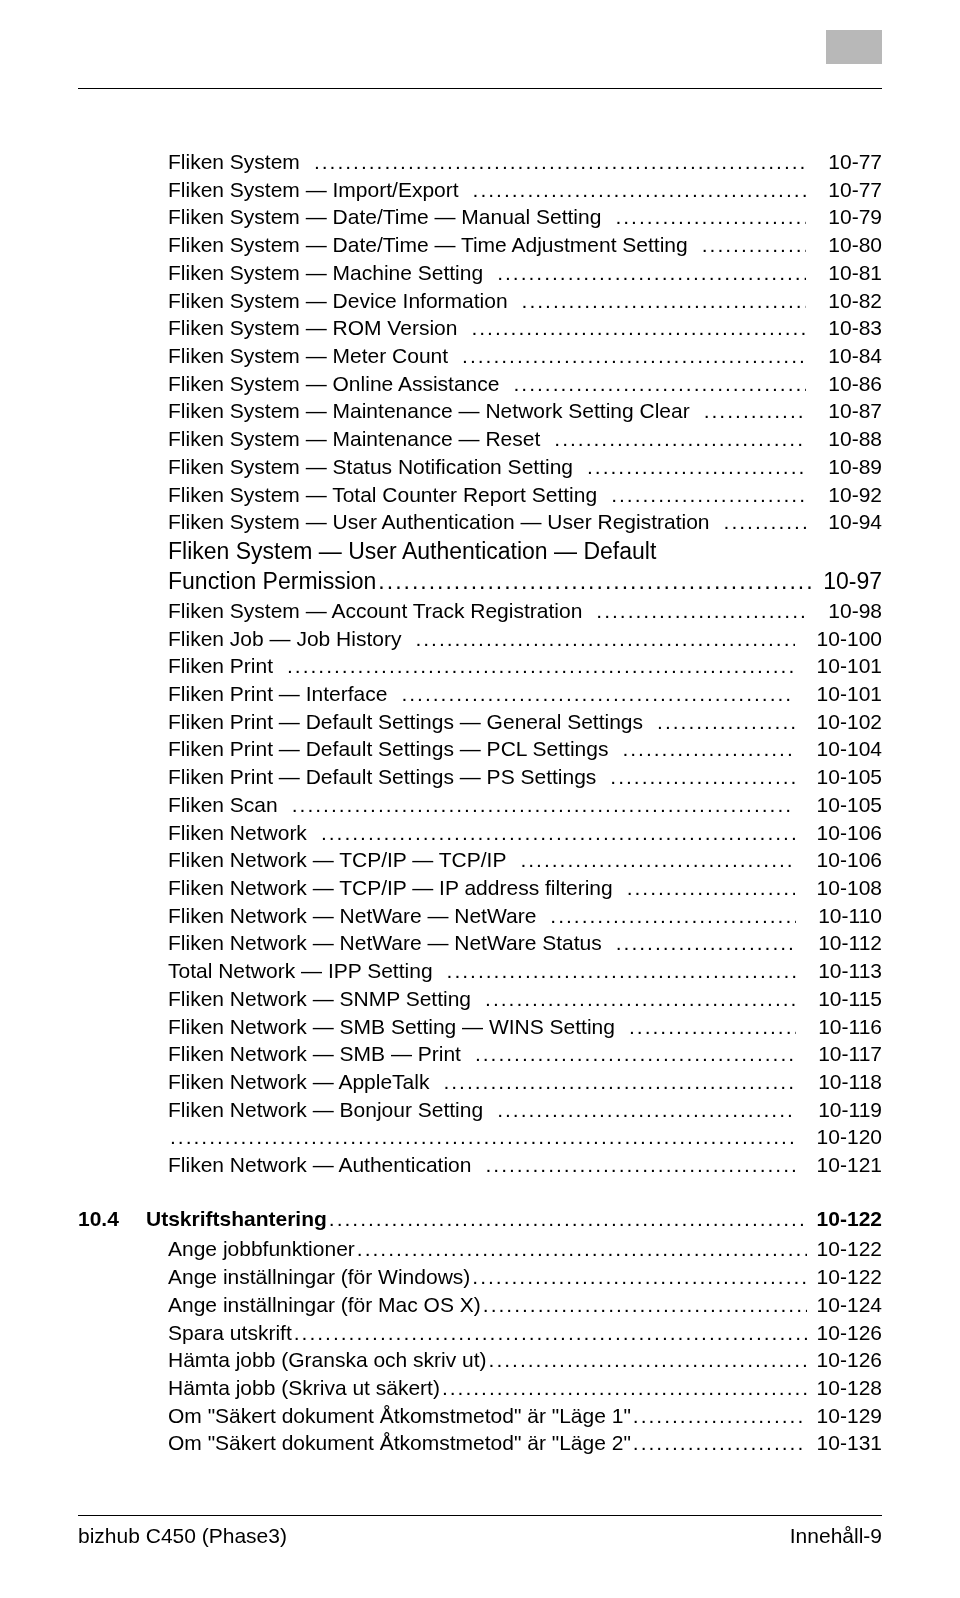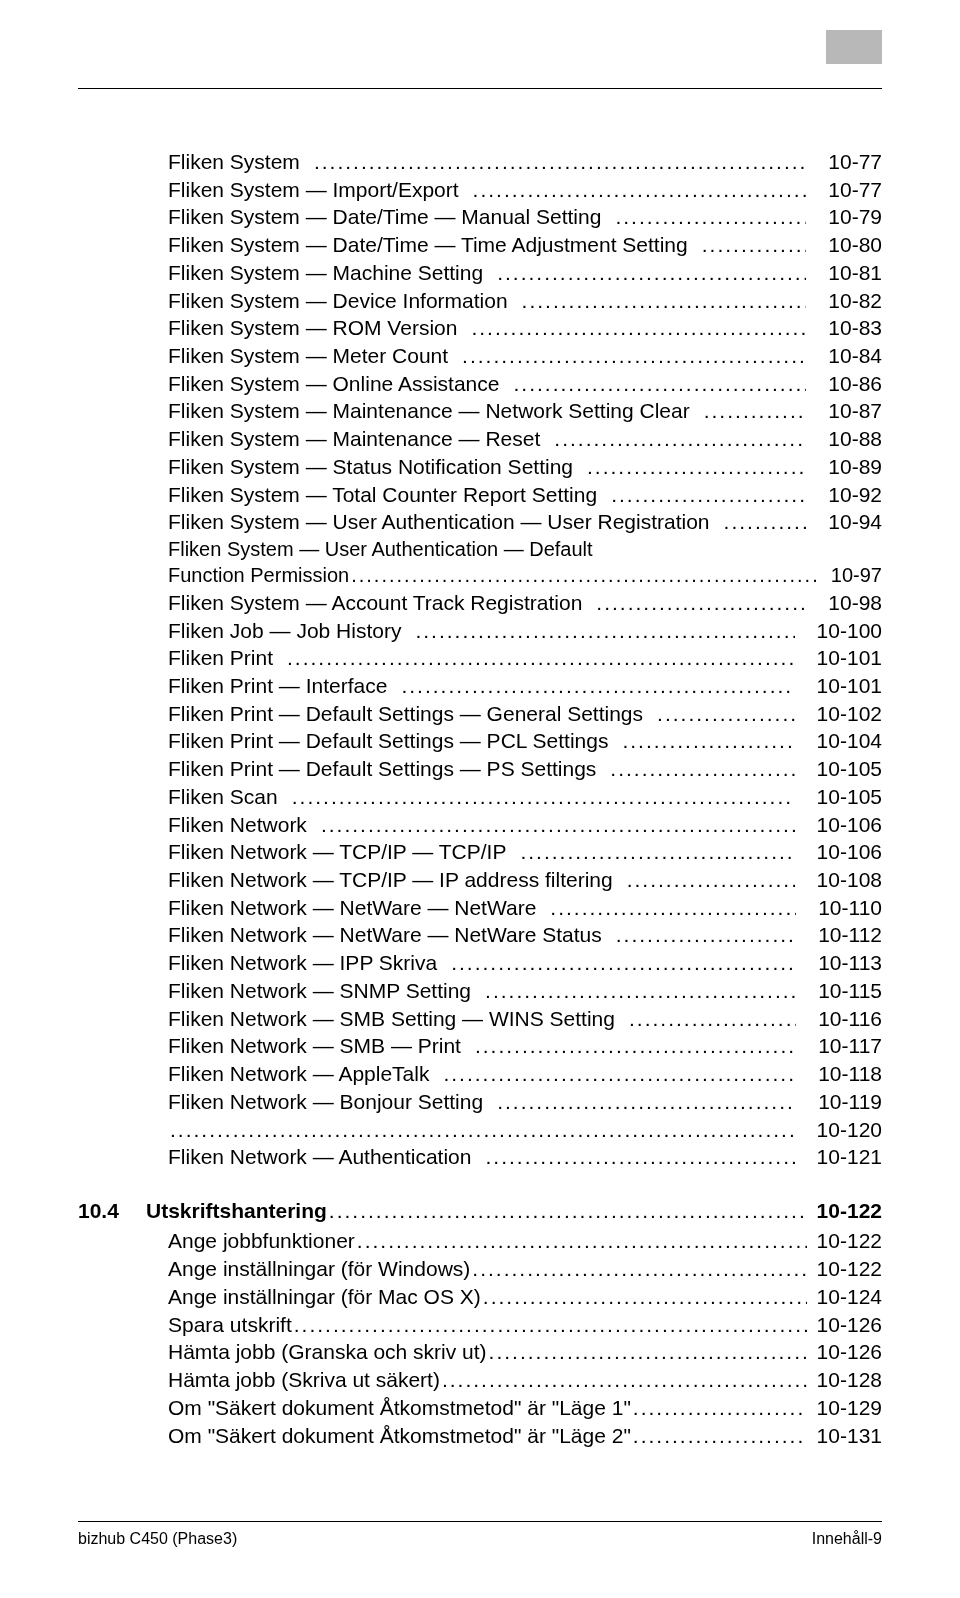--- a/index.html
+++ b/index.html
@@ -75,39 +75,39 @@
     content: "..........................................................................................................................................................";
   }
   .pg {
     flex-shrink: 0;
     padding-left: 6px;
     text-align: right;
   }
   .bold .pg, .bold .label { font-weight: bold; }
   .multi-wrap {
     padding-left: 90px;
-    font-size: 20px;
+    font-size: 23px;
     line-height: 1.32;
   }
   .multi-line2 {
     display: flex;
     align-items: baseline;
     overflow: hidden;
     white-space: nowrap;
   }
   .footer {
     position: absolute;
     bottom: 50px;
     left: 78px;
     right: 78px;
     border-top: 1px solid #000;
     padding-top: 8px;
     display: flex;
     justify-content: space-between;
-    font-size: 16px;
+    font-size: 21px;
   }
 </style>
 </head>
 <body>
 
 <div class="page">
   <div class="tab-mark"></div>
   <div class="rule"></div>
 
   <div class="content" id="toc-content">
@@ -248,21 +248,21 @@
         <span class="label">Fliken Network — NetWare — NetWare</span>
         <span class="leader"></span>
         <span class="pg">10-110</span>
       </div>
       <div class="toc-line level1">
         <span class="label">Fliken Network — NetWare — NetWare Status</span>
         <span class="leader"></span>
         <span class="pg">10-112</span>
       </div>
       <div class="toc-line level1">
-        <span class="label">Fliken Network — IPP Skriva</span>
+        <span class="label">Total Network — IPP Setting</span>
         <span class="leader"></span>
         <span class="pg">10-113</span>
       </div>
       <div class="toc-line level1">
         <span class="label">Fliken Network — SNMP Setting</span>
         <span class="leader"></span>
         <span class="pg">10-115</span>
       </div>
       <div class="toc-line level1">
         <span class="label">Fliken Network — SMB Setting — WINS Setting</span>

